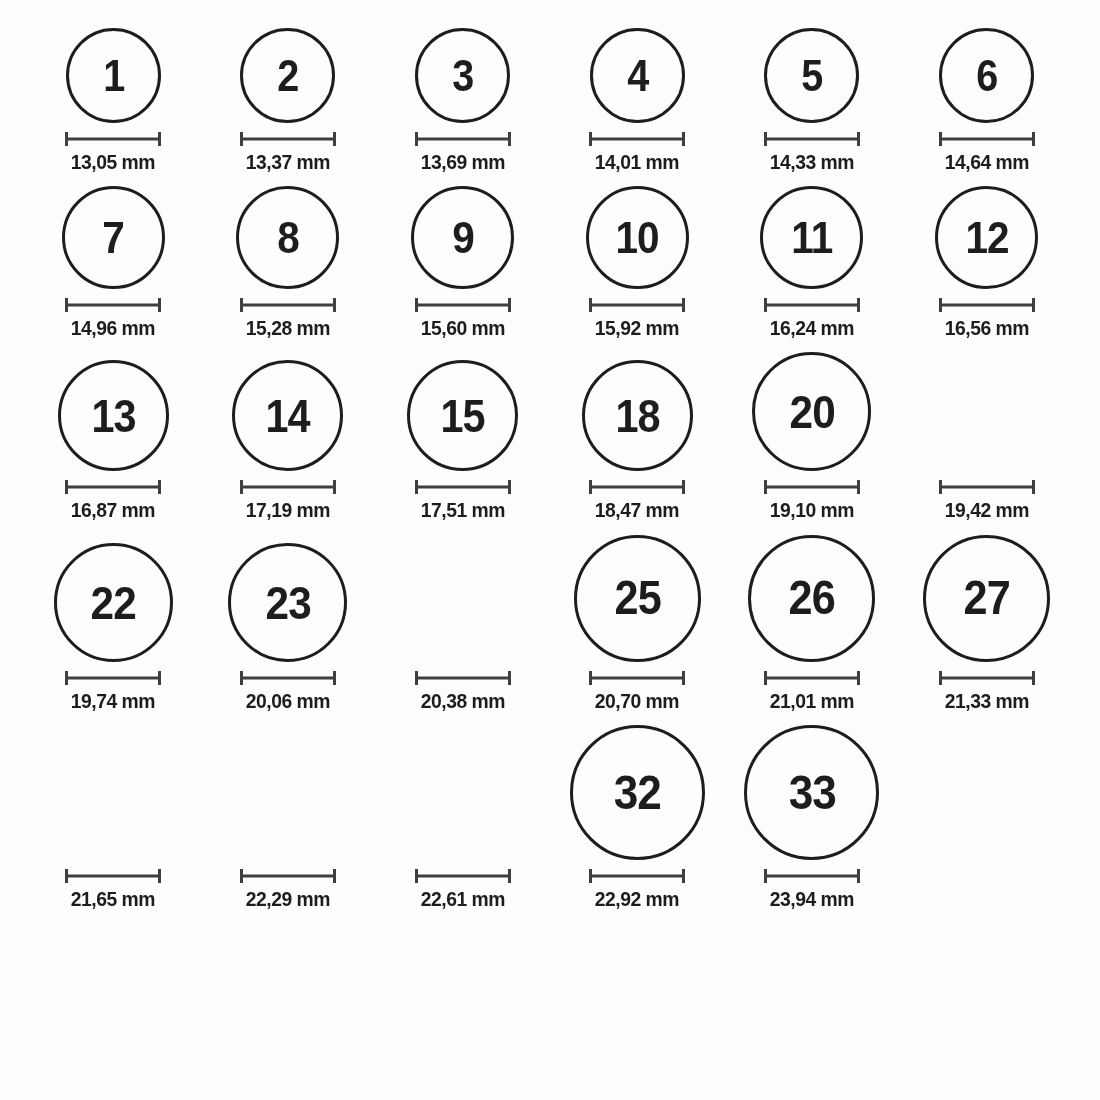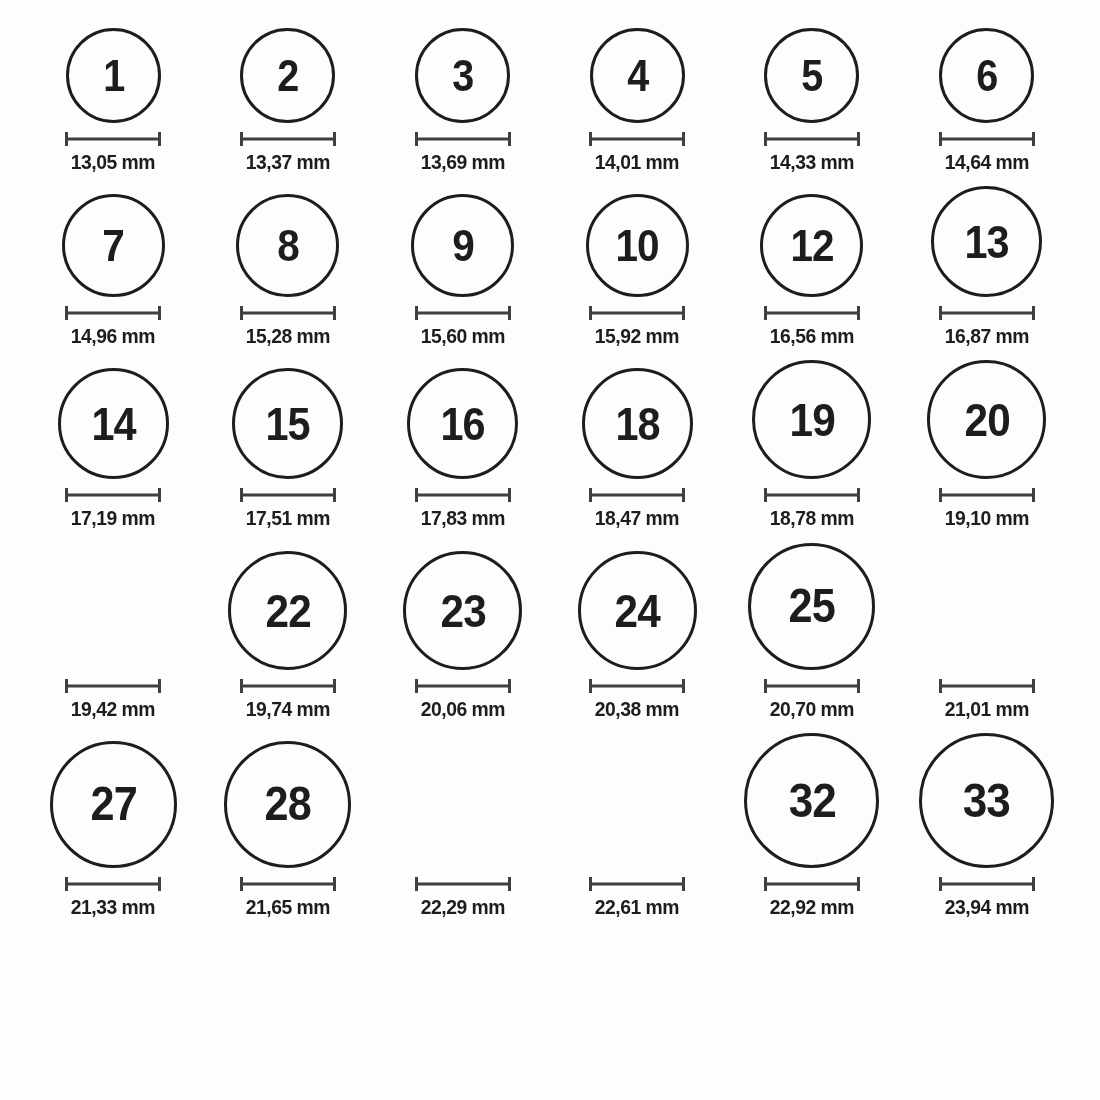--- a/index.html
+++ b/index.html
@@ -154,20 +154,27 @@
   </div>
 
   <div class="cell" style="--d: 103px; --fs: 45px;">
     <div class="circle">
       <span class="num">10</span>
     </div>
     <div class="dim-bar"></div>
     <span class="dim-label">15,92 mm</span>
   </div>
 
+  <div class="cell" style="--d: 103px; --fs: 45px;">
+    <div class="circle">
+      <span class="num">11</span>
+    </div>
+    <div class="dim-bar"></div>
+    <span class="dim-label">16,24 mm</span>
+  </div>
 
   <div class="cell" style="--d: 103px; --fs: 45px;">
     <div class="circle">
       <span class="num">12</span>
     </div>
     <div class="dim-bar"></div>
     <span class="dim-label">16,56 mm</span>
   </div>
 
   <div class="cell" style="--d: 111px; --fs: 46px;">
@@ -187,44 +194,30 @@
   </div>
 
   <div class="cell" style="--d: 111px; --fs: 46px;">
     <div class="circle">
       <span class="num">15</span>
     </div>
     <div class="dim-bar"></div>
     <span class="dim-label">17,51 mm</span>
   </div>
 
+
+
   <div class="cell" style="--d: 111px; --fs: 46px;">
     <div class="circle">
-      <span class="num">16</span>
-    </div>
-    <div class="dim-bar"></div>
-    <span class="dim-label">17,83 mm</span>
-  </div>
-
-
-  <div class="cell" style="--d: 111px; --fs: 46px;">
-    <div class="circle">
       <span class="num">18</span>
     </div>
     <div class="dim-bar"></div>
     <span class="dim-label">18,47 mm</span>
   </div>
 
-  <div class="cell" style="--d: 119px; --fs: 47px;">
-    <div class="circle">
-      <span class="num">19</span>
-    </div>
-    <div class="dim-bar"></div>
-    <span class="dim-label">18,78 mm</span>
-  </div>
 
   <div class="cell" style="--d: 119px; --fs: 47px;">
     <div class="circle">
       <span class="num">20</span>
     </div>
     <div class="dim-bar"></div>
     <span class="dim-label">19,10 mm</span>
   </div>
 
   <div class="cell" style="--d: 119px; --fs: 47px;">
@@ -242,52 +235,49 @@
 
   <div class="cell" style="--d: 119px; --fs: 47px;">
     <div class="circle">
       <span class="num">23</span>
     </div>
     <div class="dim-bar"></div>
     <span class="dim-label">20,06 mm</span>
   </div>
 
   <div class="cell" style="--d: 119px; --fs: 47px;">
-    <div class="circle">
-      <span class="num">24</span>
-    </div>
     <div class="dim-bar"></div>
     <span class="dim-label">20,38 mm</span>
   </div>
 
   <div class="cell" style="--d: 127px; --fs: 48px;">
     <div class="circle">
       <span class="num">25</span>
     </div>
     <div class="dim-bar"></div>
     <span class="dim-label">20,70 mm</span>
   </div>
 
   <div class="cell" style="--d: 127px; --fs: 48px;">
+    <div class="circle">
+      <span class="num">26</span>
+    </div>
     <div class="dim-bar"></div>
     <span class="dim-label">21,01 mm</span>
   </div>
 
   <div class="cell" style="--d: 127px; --fs: 48px;">
     <div class="circle">
       <span class="num">27</span>
     </div>
     <div class="dim-bar"></div>
     <span class="dim-label">21,33 mm</span>
   </div>
 
   <div class="cell" style="--d: 127px; --fs: 48px;">
-    <div class="circle">
-      <span class="num">28</span>
-    </div>
     <div class="dim-bar"></div>
     <span class="dim-label">21,65 mm</span>
   </div>
 
 
   <div class="cell" style="--d: 127px; --fs: 48px;">
     <div class="dim-bar"></div>
     <span class="dim-label">22,29 mm</span>
   </div>
 

